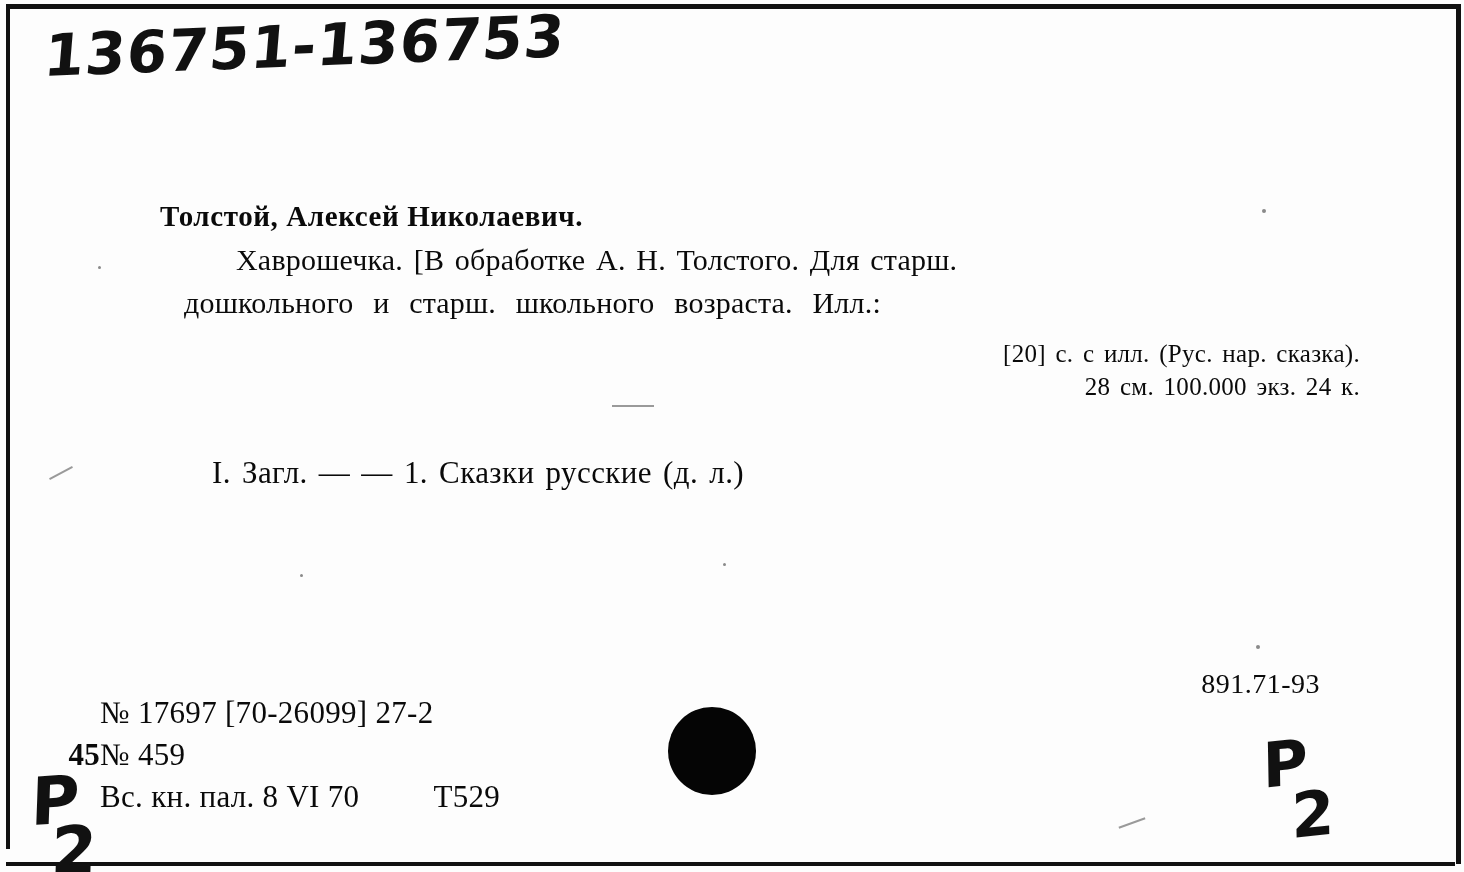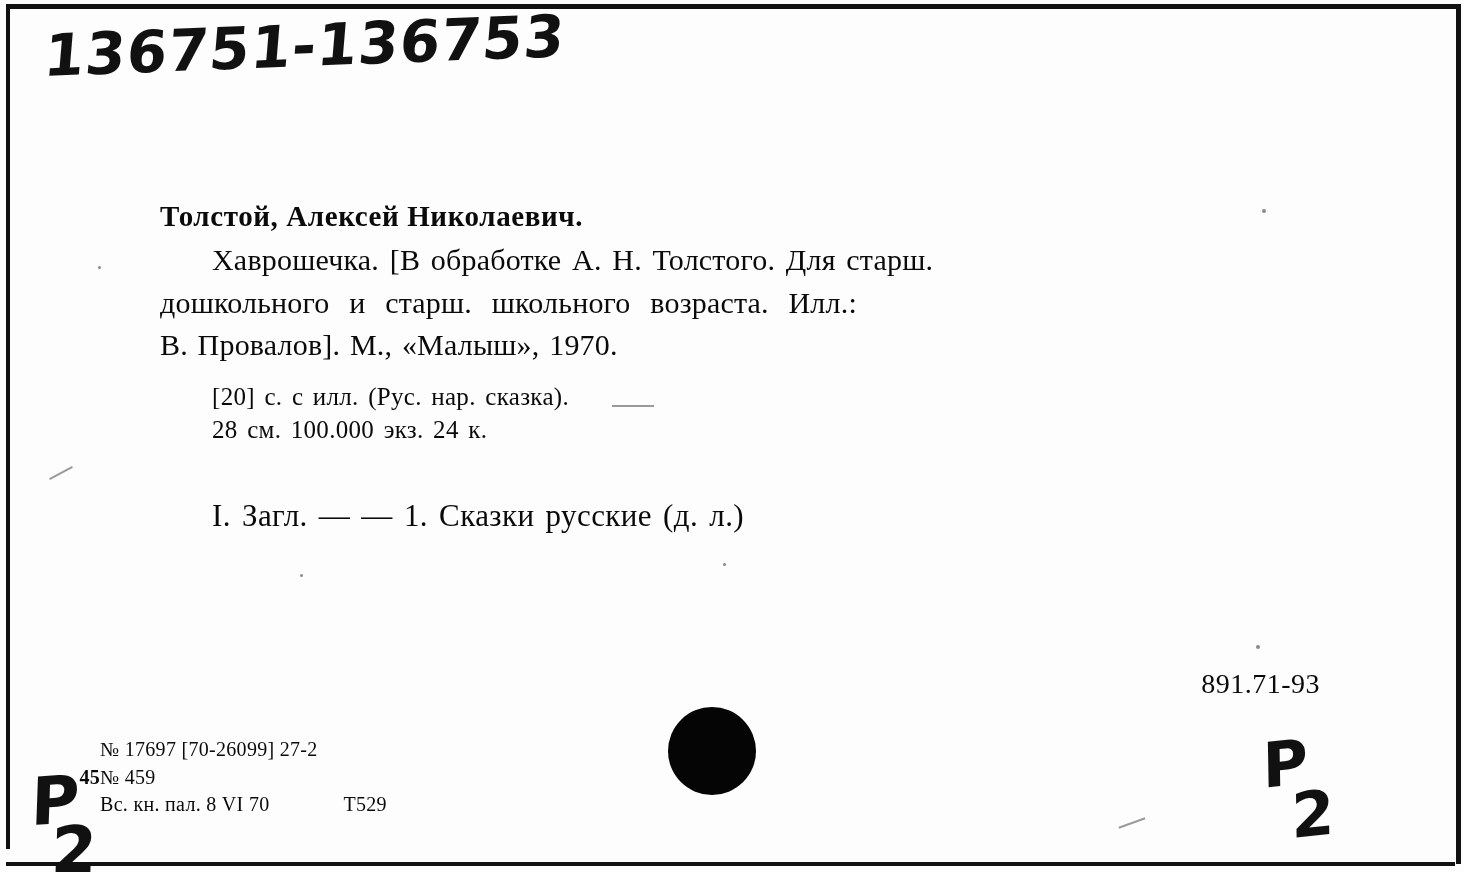--- a/index.html
+++ b/index.html
@@ -83,40 +83,42 @@
     font-family: "Liberation Serif", serif;
     font-weight: 700;
     font-size: 29px;
     letter-spacing: 0.6px;
     margin-bottom: 6px;
   }
   .title-block {
     font-size: 30px;
     line-height: 1.42;
     letter-spacing: 0.2px;
+    margin-left: 24px;
   }
   .title-block .indent {
     display: inline-block;
     width: 52px;
   }
   .title-line-1 {
     word-spacing: 3px;
   }
   .title-line-2 {
     word-spacing: 12px;
   }
   .title-line-3 {
     word-spacing: 2px;
   }
   .collation {
     margin-top: 13px;
     font-size: 25px;
     line-height: 1.32;
     letter-spacing: 0.3px;
     word-spacing: 3px;
+    text-align: right;
   }
   .collation .indent {
     display: inline-block;
     width: 52px;
   }
   .tracing {
     margin-top: 52px;
     font-size: 31px;
     letter-spacing: 0.4px;
     word-spacing: 3px;
@@ -134,21 +136,21 @@
     font-size: 28px;
     font-weight: 400;
     letter-spacing: 0.5px;
   }
 
   
   .imprint {
     position: absolute;
     left: 48px;
     bottom: 54px;
-    font-size: 20px;
+    font-size: 31px;
     line-height: 1.36;
     letter-spacing: 0.3px;
   }
   .imprint-row {
     white-space: nowrap;
   }
   .imprint-row .lead {
     display: inline-block;
     width: 52px;
   }
@@ -226,21 +228,20 @@
   <div class="border-left"></div>
   <div class="border-bottom"></div>
 
   <div class="handwritten-top">136751-136753</div>
 
   <div class="record">
     <div class="author-line">Толстой, Алексей Николаевич.</div>
     <div class="title-block">
       <div class="title-line-1"><span class="indent"></span><span>Хаврошечка. [В обработке А. Н. Толстого. Для старш.</span></div>
       <div class="title-line-2">дошкольного и старш. школьного возраста. Илл.:</div>
-      <div class="title-line-3">В. Провалов].     М., «Малыш», 1970.</div>
     </div>
     <div class="collation">
       <div><span class="indent"></span><span>[20] с. с илл. (Рус. нар. сказка).</span></div>
       <div><span class="indent"></span><span>28 см. 100.000 экз. 24 к.</span></div>
     </div>
     <div class="tracing"><span class="indent"></span><span>I. Загл. — — 1. Сказки русские (д. л.)</span></div>
   </div>
 
   <div class="classification">891.71-93</div>
 

